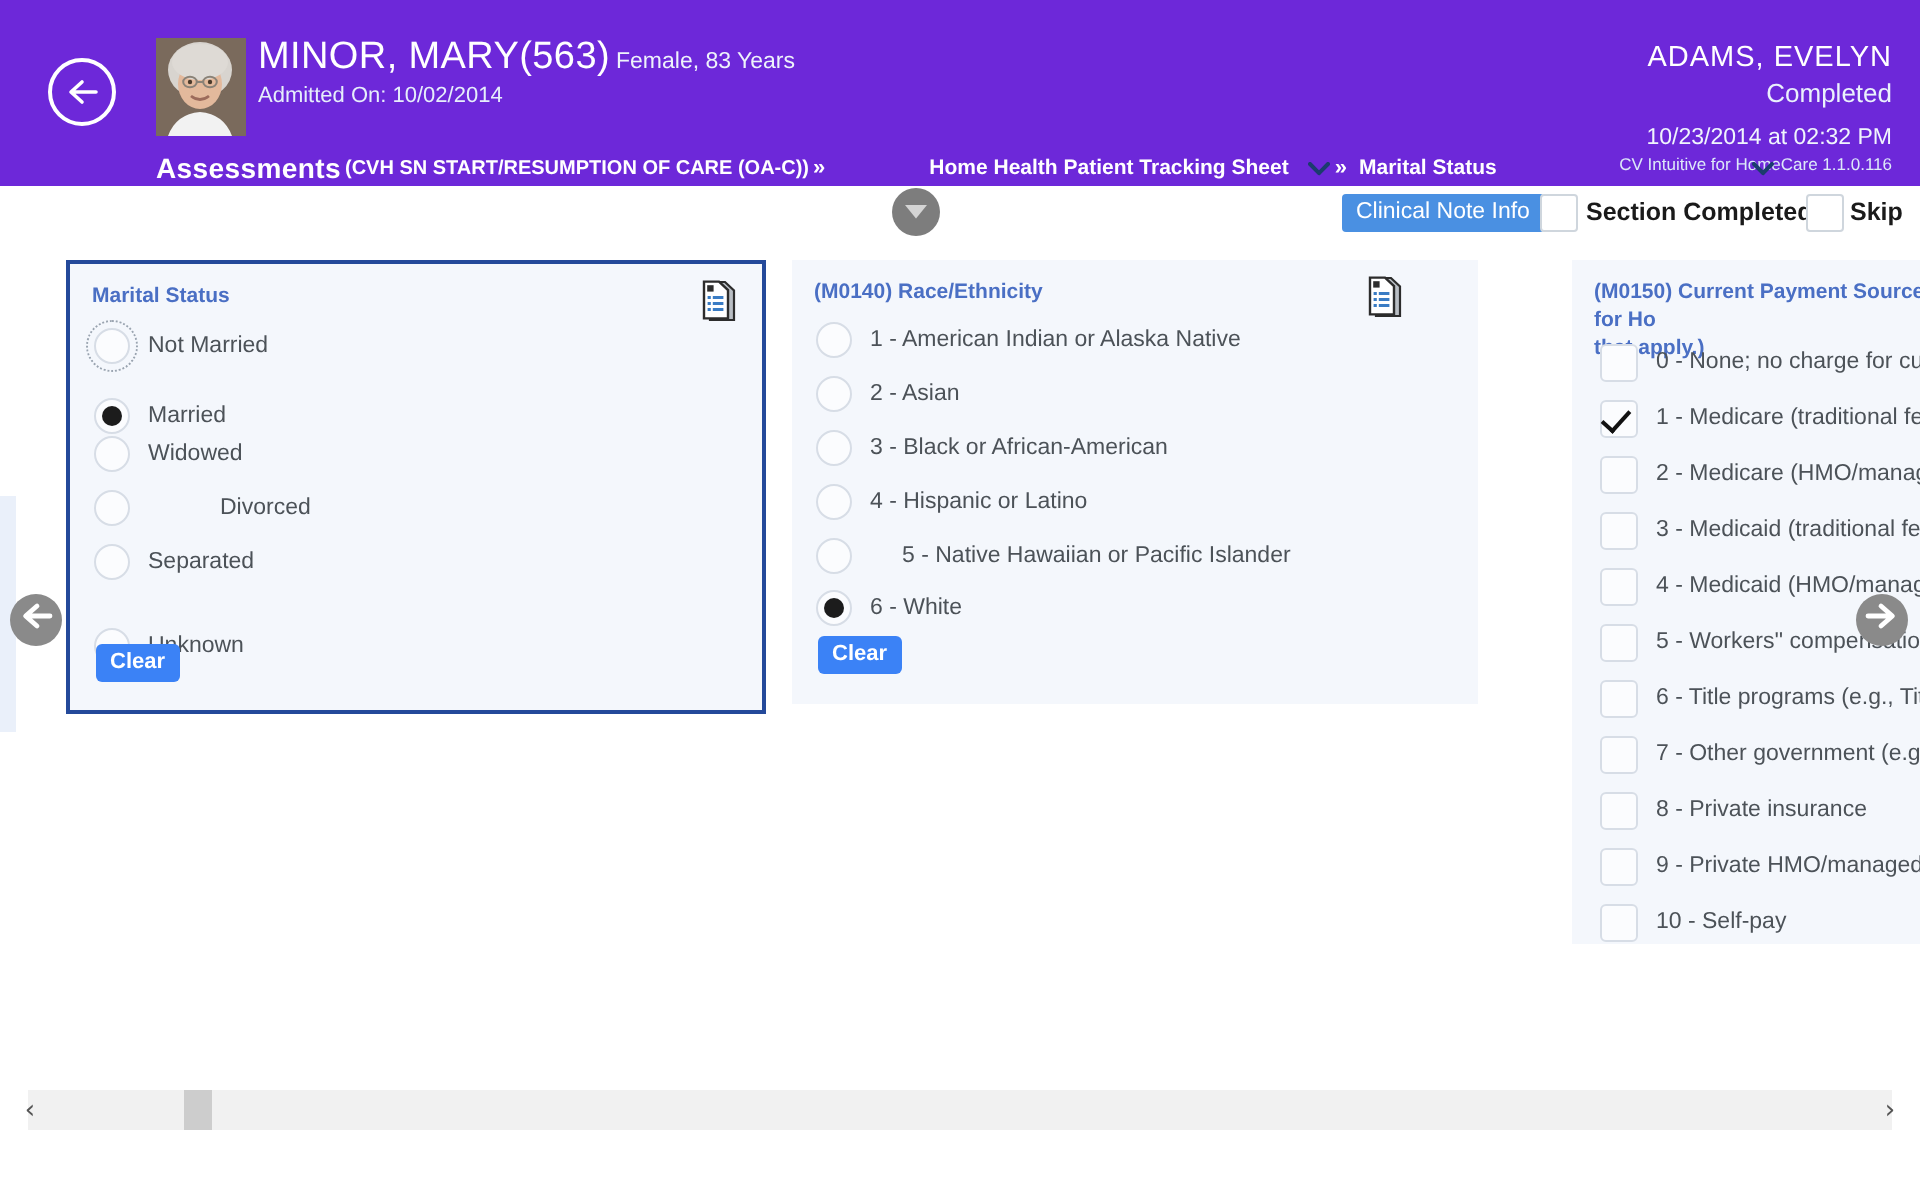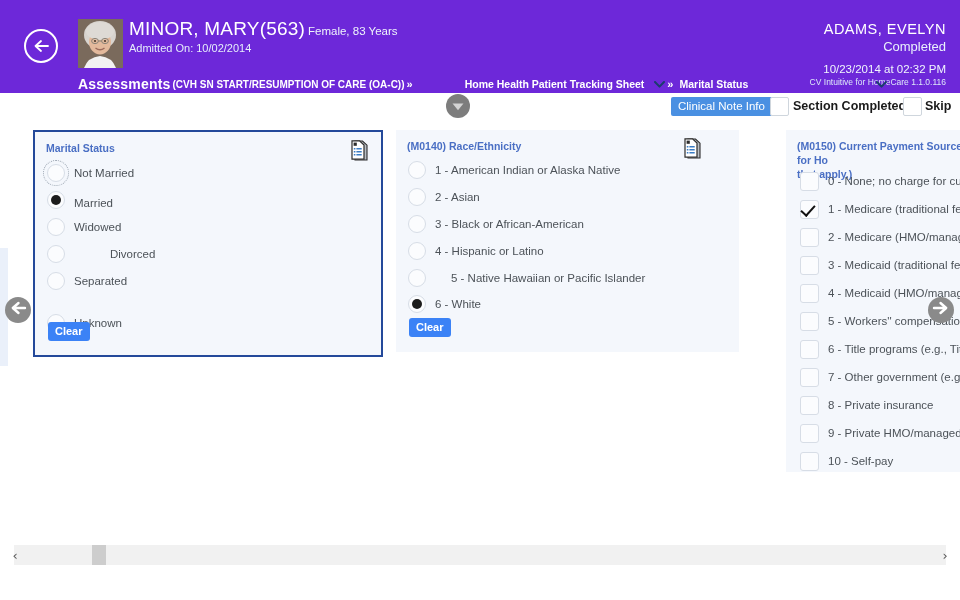--- a/index.html
+++ b/index.html
@@ -302,21 +302,21 @@
             <rect x="2.8" y="14" width="1.6" height="1.5"></rect>
               <rect x="5.4" y="14" width="5.3" height="1.5"></rect>
           </g>
         </svg>
       </div>
 
       <div class="opt-row" style="top:30px;">
         <span class="radio focus"></span>
         <span class="opt-label">Not Married</span>
       </div>
-      <div class="opt-row" style="top:55px;align-items:flex-end;">
+      <div class="opt-row" style="top:65px;">
         <span class="radio sel"></span>
         <span class="opt-label">Married</span>
       </div>
       <div class="opt-row" style="top:84px;">
         <span class="radio"></span>
         <span class="opt-label">Widowed</span>
       </div>
       <div class="opt-row" style="top:111px;gap:36px;">
         <span class="radio"></span>
         <span class="opt-label">Divorced</span>

